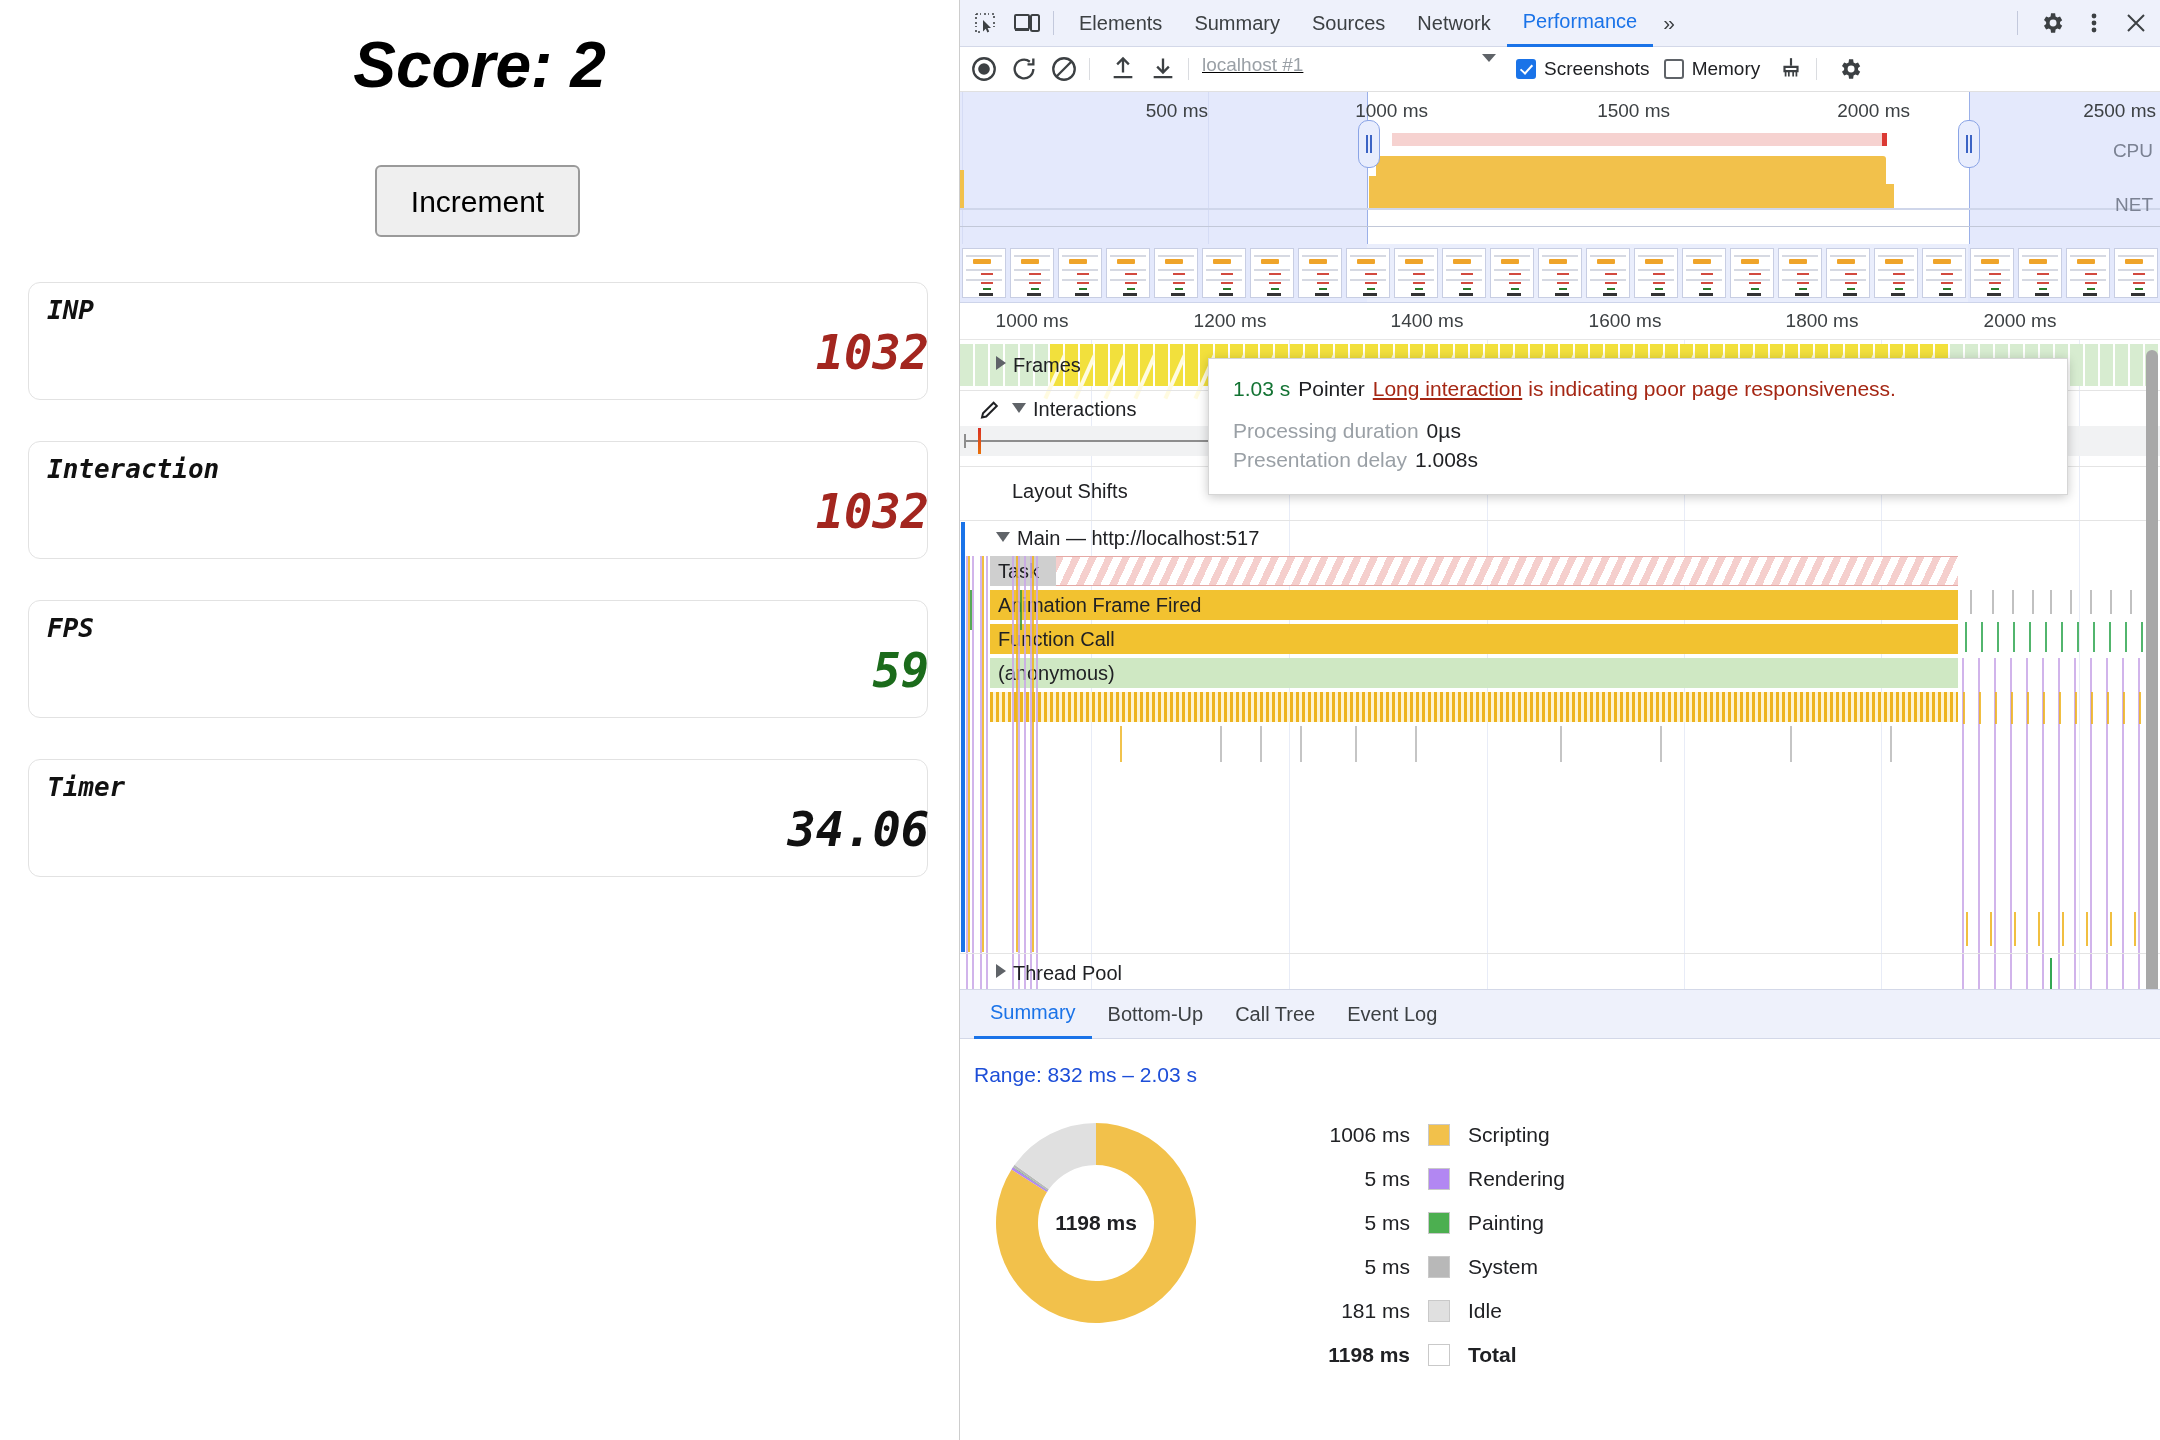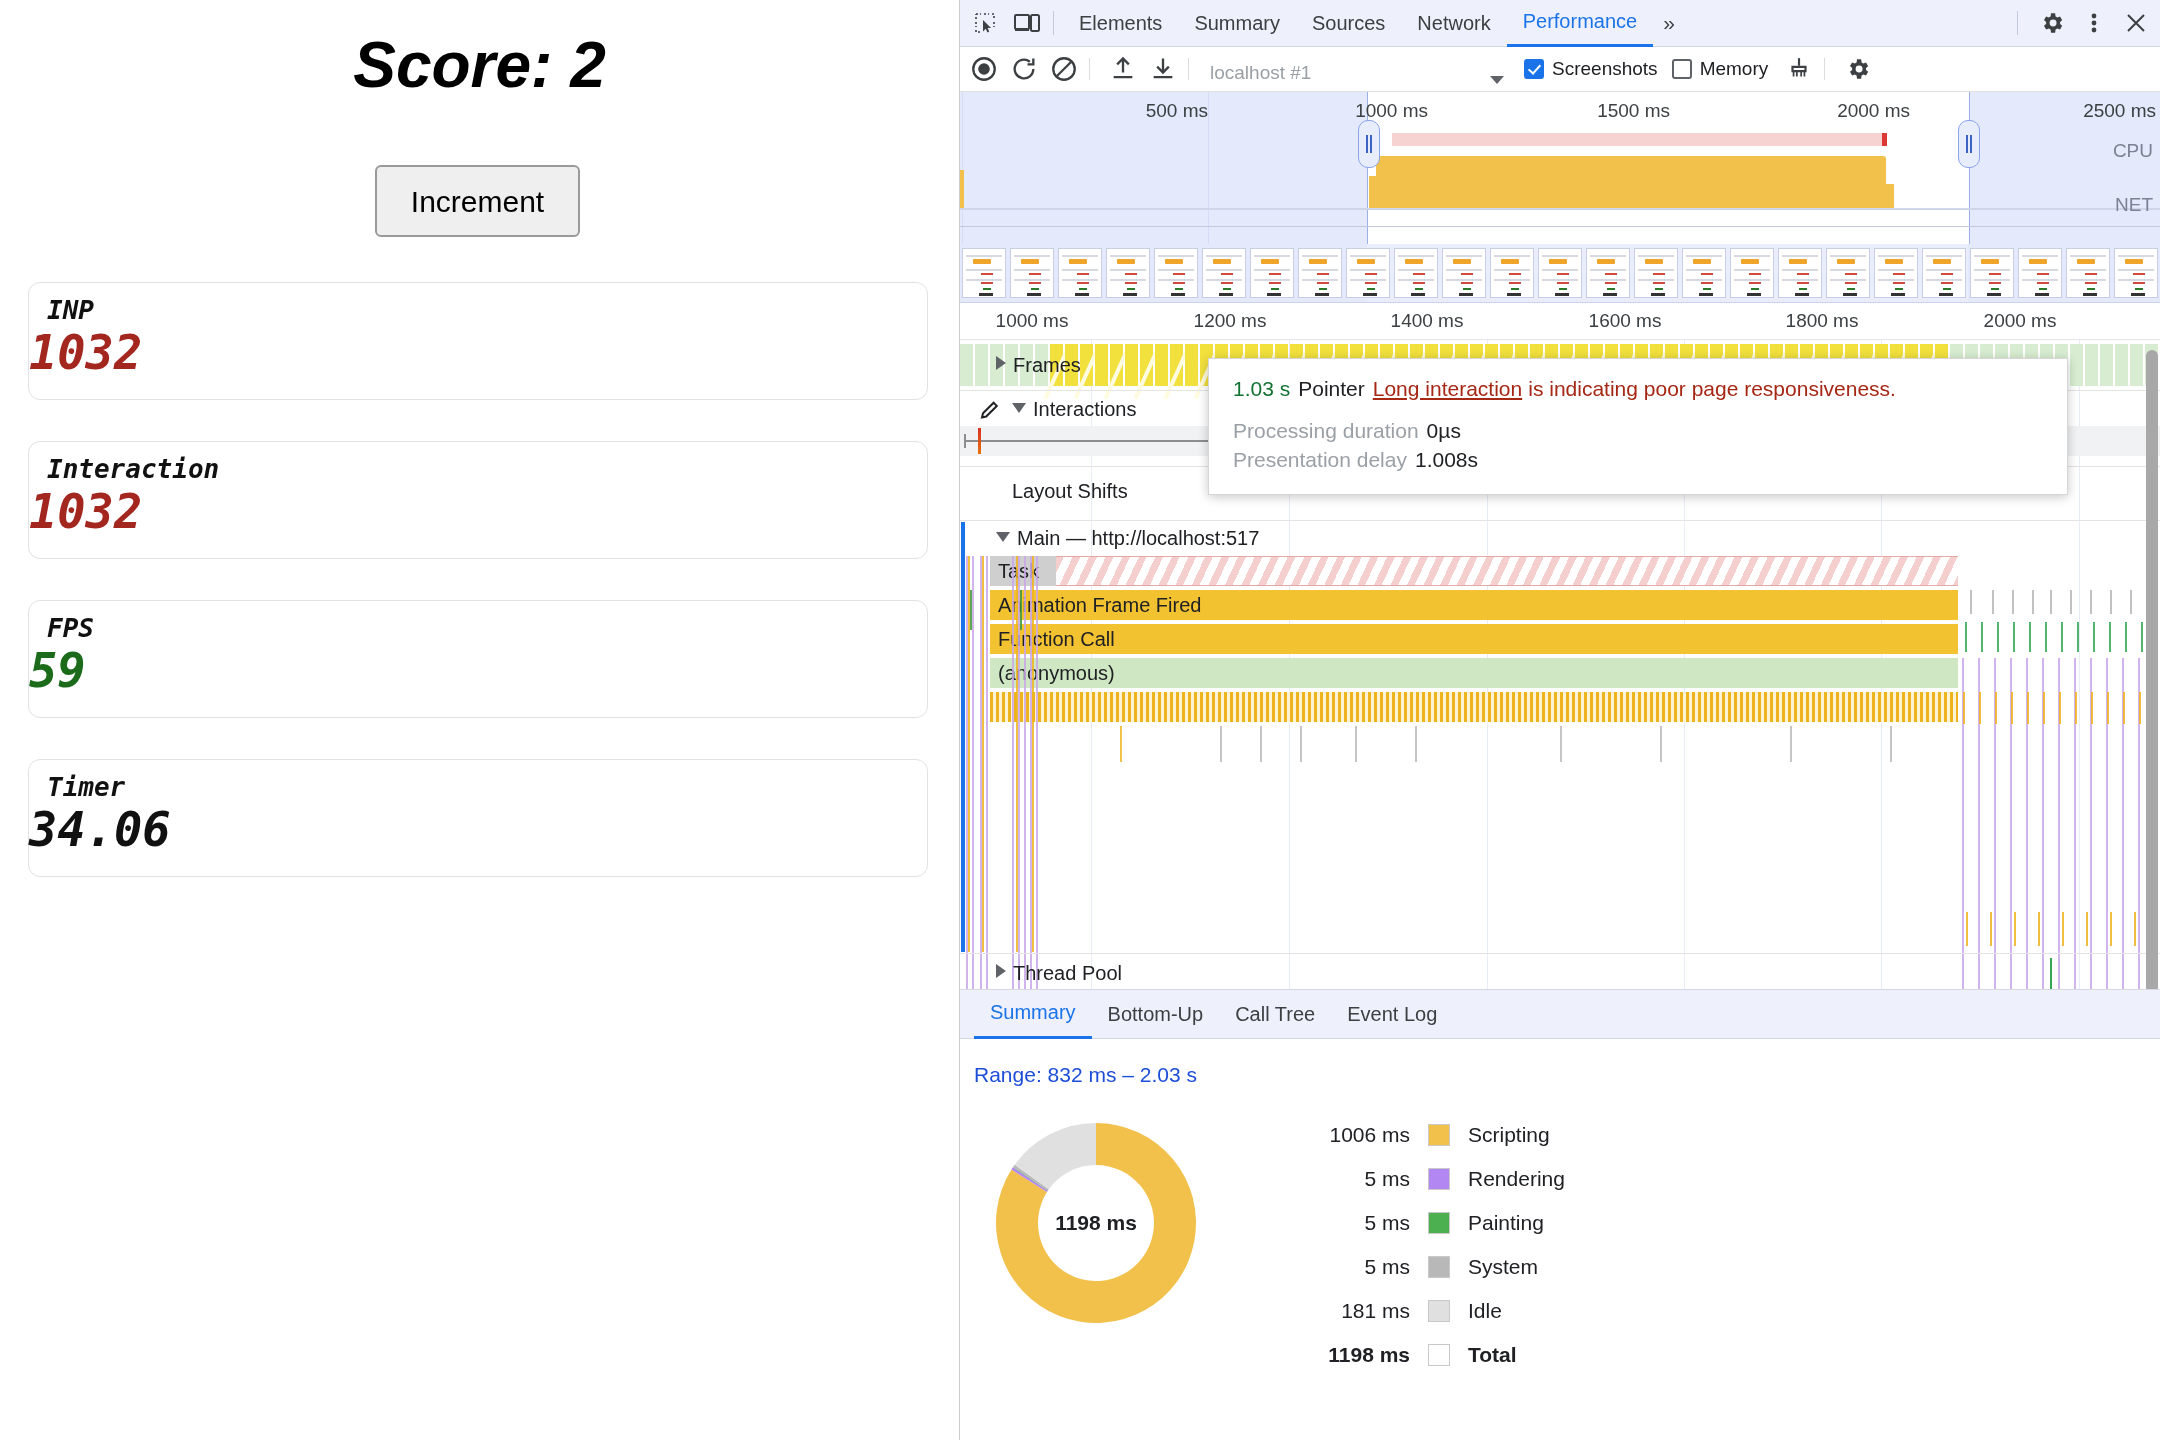--- a/index.html
+++ b/index.html
@@ -31,21 +31,21 @@
     position:absolute;left:28px;width:900px;height:118px;
     border:1px solid #e2e2e2;border-radius:12px;background:#fff;
     box-sizing:border-box;
   }
   .card-label{
     position:absolute;left:18px;top:12px;
     font-family:"DejaVu Sans Mono",monospace;
     font-weight:bold;font-style:oblique;font-size:26px;color:#111;
   }
   .card-value{
-    position:absolute;left:0;top:42px;width:900px;text-align:left;
+    position:absolute;left:0;top:42px;width:900px;text-align:right;
     font-family:"DejaVu Sans Mono",monospace;
     font-weight:bold;font-style:oblique;font-size:47px;
   }
   .v-red{color:#a3261f;}
   .v-green{color:#1b6b1b;}
   .v-black{color:#111;}
 
   
   .devtools{
     position:absolute;left:959px;top:0;width:1201px;height:1440px;
@@ -72,22 +72,22 @@
 
   
   .perfbar{
     position:relative;height:44px;background:#fff;border-bottom:1px solid #e0e0e0;
     display:flex;align-items:center;
   }
   .pb-icon{width:33px;height:33px;margin-left:7px;display:flex;align-items:center;
     justify-content:center;border-radius:4px;cursor:pointer;}
   .pb-sep{width:1px;height:22px;background:#dadce0;margin:0 9px;}
   .pb-select{
-    display:flex;align-items:flex-end;margin-left:12px;width:300px;height:30px;
-    cursor:pointer;position:relative;
+    display:flex;align-items:flex-start;margin-left:4px;width:300px;height:30px;
+    cursor:pointer;position:relative;text-decoration:underline;
   }
   .pb-select span{font-size:19px;color:#9aa0a6;}
   .pb-caret{position:absolute;right:6px;width:0;height:0;
     border-left:7px solid transparent;border-right:7px solid transparent;
     border-top:8px solid #5f6368;}
   .cb-wrap{display:flex;align-items:center;margin-left:14px;cursor:pointer;}
   .cb{width:20px;height:20px;border:2px solid #5f6368;border-radius:3px;
     box-sizing:border-box;background:#fff;}
   .cb.on{background:#1a73e8;border-color:#1a73e8;position:relative;}
   .cb.on:after{content:"";position:absolute;left:5px;top:1px;width:5px;height:10px;

